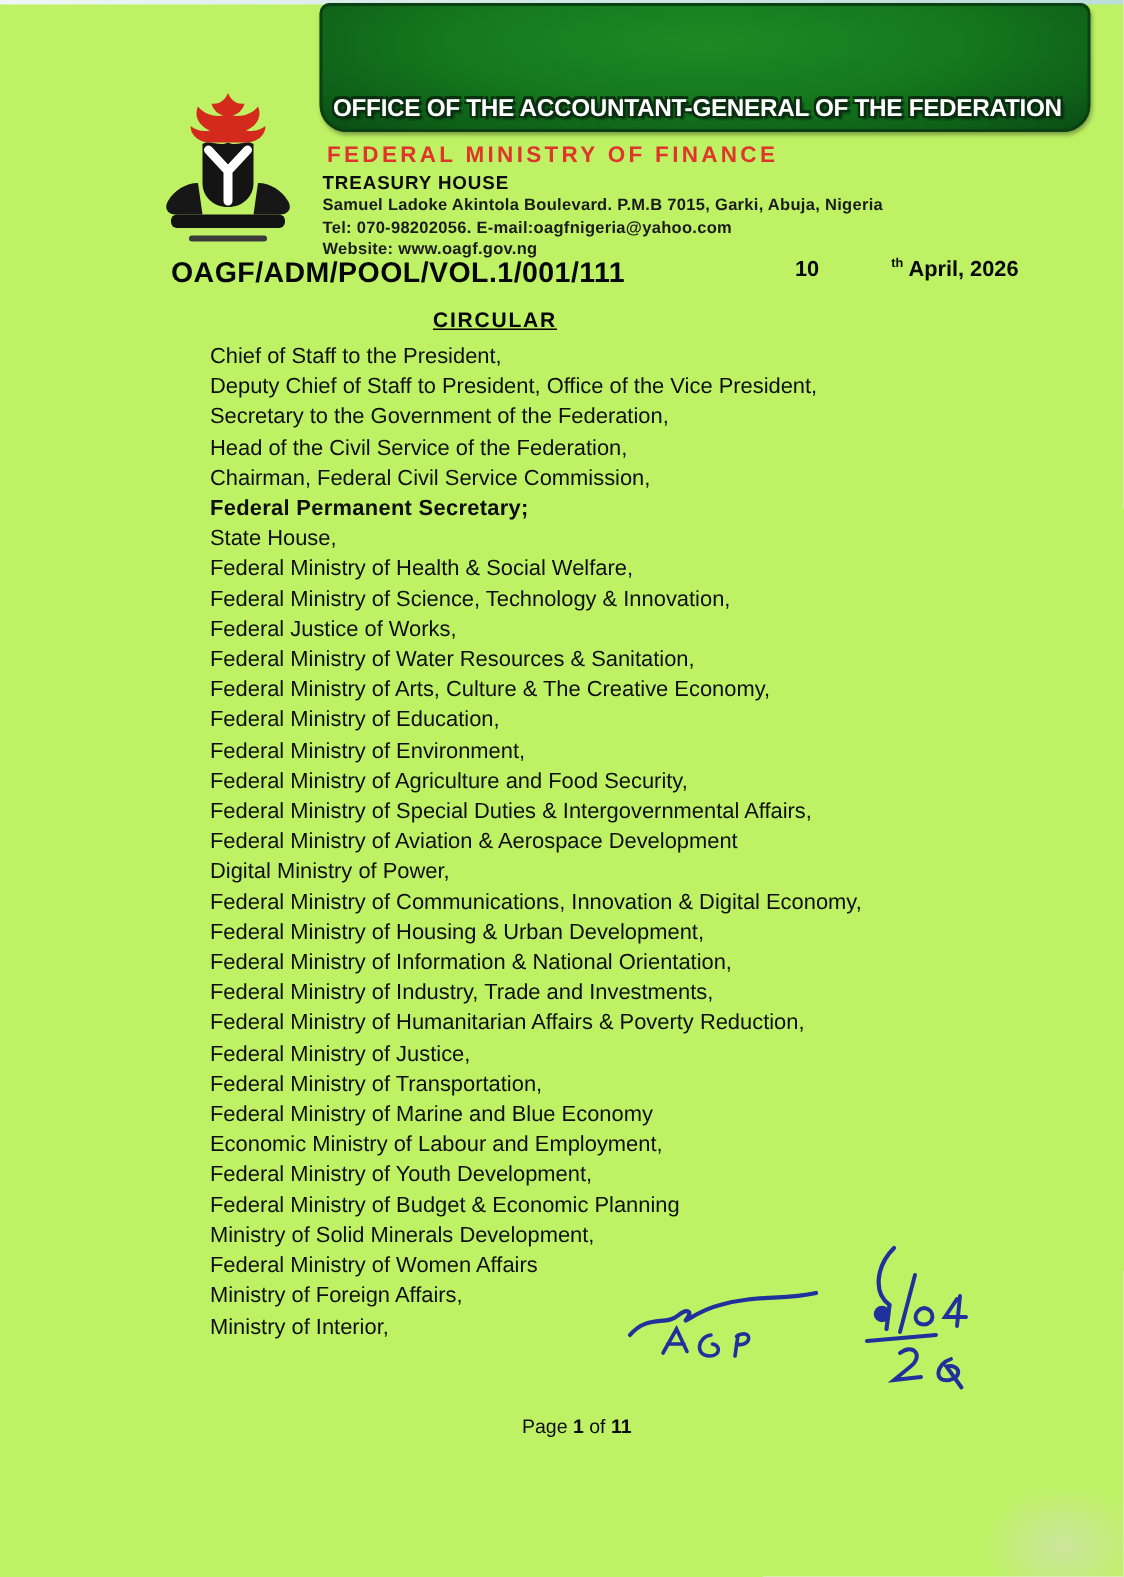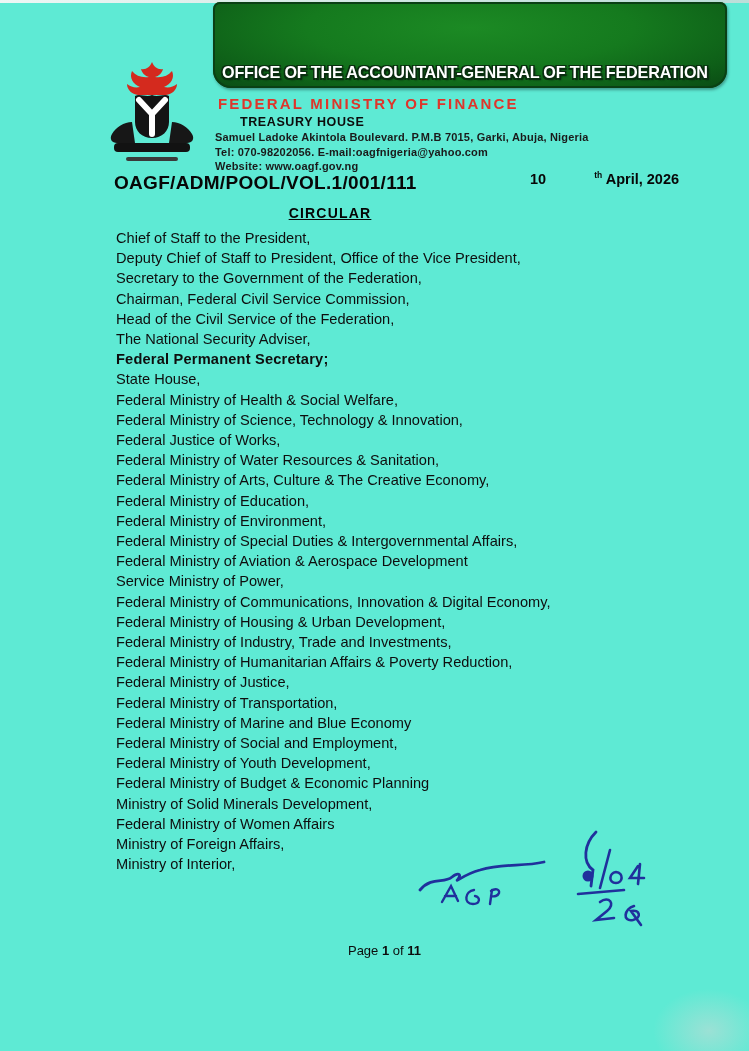--- a/index.html
+++ b/index.html
@@ -1,18 +1,18 @@
 <!DOCTYPE html>
 <html><head>
 <meta charset="utf-8">
 <style>
   html,body{margin:0;padding:0;background:#e9e9e9;}
   .page{
     position:relative;width:749px;height:1051px;margin:0 auto;
-    background:#5eead4;overflow:hidden;
+    background:#bef264;overflow:hidden;
     font-family:"Liberation Sans", sans-serif;color:#101010;
   }
   .scan-top-edge{
     position:absolute;top:0;left:0;right:0;height:3px;
     background:linear-gradient(90deg,#eef7f5 0%,#cfe7e2 55%,#bcded9 100%);
   }
   .scan-corner-shadow{
     position:absolute;right:-40px;bottom:-40px;width:160px;height:120px;
     background:radial-gradient(closest-side,#d8d8d6,transparent 70%);
     opacity:.5;pointer-events:none;
@@ -34,21 +34,21 @@
   }
   
   .coat{position:absolute;left:106px;top:60px;width:92px;height:108px;}
   
   .ministry{
     position:absolute;left:218px;top:95px;
     color:#df352b;font-weight:bold;font-size:15px;letter-spacing:2.2px;white-space:nowrap;
   }
   .treasury{
     position:absolute;left:215px;top:115px;
-    font-weight:bold;font-size:12.5px;letter-spacing:.6px;color:#0c0c0c;margin-left:25px;
+    font-weight:bold;font-size:12.5px;letter-spacing:.6px;color:#0c0c0c;
   }
   .addr-block{
     position:absolute;left:215px;top:130px;
     font-size:11px;font-weight:bold;color:#1a1a1a;line-height:14.6px;letter-spacing:.2px;
   }
   .ref{
     position:absolute;left:114px;top:172px;
     font-weight:bold;font-size:19px;color:#070707;letter-spacing:.3px;
   }
   .letter-date{
@@ -59,21 +59,21 @@
   .doc-title{
     position:absolute;left:230px;top:205px;width:200px;text-align:center;
     font-weight:bold;font-size:14px;letter-spacing:1.2px;
     text-decoration:underline;color:#050505;
   }
   
   .recipients{
     position:absolute;left:116px;top:228px;width:480px;
     font-size:14.6px;line-height:20.2px;color:#0e0e0e;
   }
-  .recipient{white-space:nowrap;}
+  .recipient{white-space:nowrap;margin-left:24px;}
   .recipient.bold{font-weight:bold;letter-spacing:.2px;}
   
   .sig{position:absolute;}
   .sig-left{left:418px;top:850px;}
   .sig-right{left:550px;top:828px;}
   
   .footer{
     position:absolute;left:0;top:943px;width:749px;text-align:center;
     font-size:13px;color:#0c0c0c;padding-left:20px;box-sizing:border-box;
   }
@@ -116,43 +116,44 @@
 
   <div class="ref">OAGF/ADM/POOL/VOL.1/001/111</div>
   <div class="letter-date"><span>10</span><sup>th</sup><span> April, 2026</span></div>
 
   <div class="doc-title">CIRCULAR</div>
 
   <div class="recipients">
       <div class="recipient">Chief of Staff to the President,</div>
       <div class="recipient">Deputy Chief of Staff to President, Office of the Vice President,</div>
       <div class="recipient">Secretary to the Government of the Federation,</div>
+      <div class="recipient">Head of the Civil Service of the Federation,</div>
       <div class="recipient">Chairman, Federal Civil Service Commission,</div>
-      <div class="recipient">Head of the Civil Service of the Federation,</div>
-      <div class="recipient">The National Security Adviser,</div>
       <div class="recipient bold">Federal Permanent Secretary;</div>
       <div class="recipient">State House,</div>
       <div class="recipient">Federal Ministry of Health &amp; Social Welfare,</div>
       <div class="recipient">Federal Ministry of Science, Technology &amp; Innovation,</div>
       <div class="recipient">Federal Justice of Works,</div>
       <div class="recipient">Federal Ministry of Water Resources &amp; Sanitation,</div>
       <div class="recipient">Federal Ministry of Arts, Culture &amp; The Creative Economy,</div>
       <div class="recipient">Federal Ministry of Education,</div>
       <div class="recipient">Federal Ministry of Environment,</div>
+      <div class="recipient">Federal Ministry of Agriculture and Food Security,</div>
       <div class="recipient">Federal Ministry of Special Duties &amp; Intergovernmental Affairs,</div>
       <div class="recipient">Federal Ministry of Aviation &amp; Aerospace Development</div>
-      <div class="recipient">Service Ministry of Power,</div>
+      <div class="recipient">Digital Ministry of Power,</div>
       <div class="recipient">Federal Ministry of Communications, Innovation &amp; Digital Economy,</div>
       <div class="recipient">Federal Ministry of Housing &amp; Urban Development,</div>
+      <div class="recipient">Federal Ministry of Information &amp; National Orientation,</div>
       <div class="recipient">Federal Ministry of Industry, Trade and Investments,</div>
       <div class="recipient">Federal Ministry of Humanitarian Affairs &amp; Poverty Reduction,</div>
       <div class="recipient">Federal Ministry of Justice,</div>
       <div class="recipient">Federal Ministry of Transportation,</div>
       <div class="recipient">Federal Ministry of Marine and Blue Economy</div>
-      <div class="recipient">Federal Ministry of Social and Employment,</div>
+      <div class="recipient">Economic Ministry of Labour and Employment,</div>
       <div class="recipient">Federal Ministry of Youth Development,</div>
       <div class="recipient">Federal Ministry of Budget &amp; Economic Planning</div>
       <div class="recipient">Ministry of Solid Minerals Development,</div>
       <div class="recipient">Federal Ministry of Women Affairs</div>
       <div class="recipient">Ministry of Foreign Affairs,</div>
       <div class="recipient">Ministry of Interior,</div>
     </div>
 
   <div class="sig sig-left">
     <svg width="130" height="66" viewBox="0 0 130 66" xmlns="http://www.w3.org/2000/svg" stroke="#20309c" fill="none" stroke-linecap="round">

